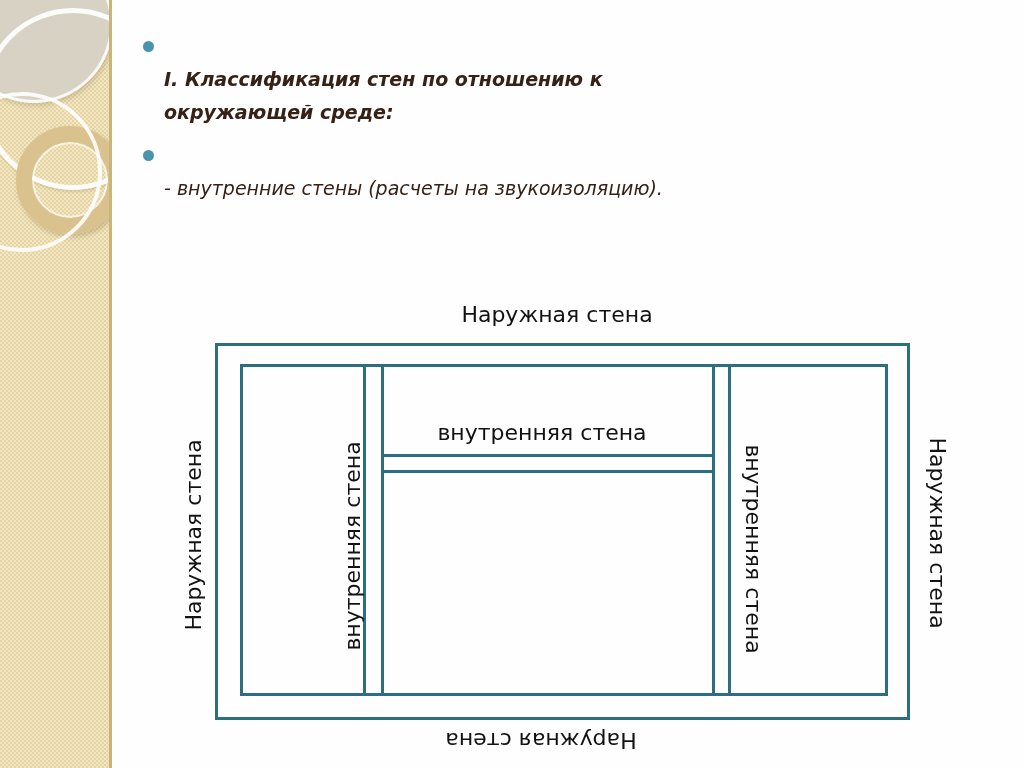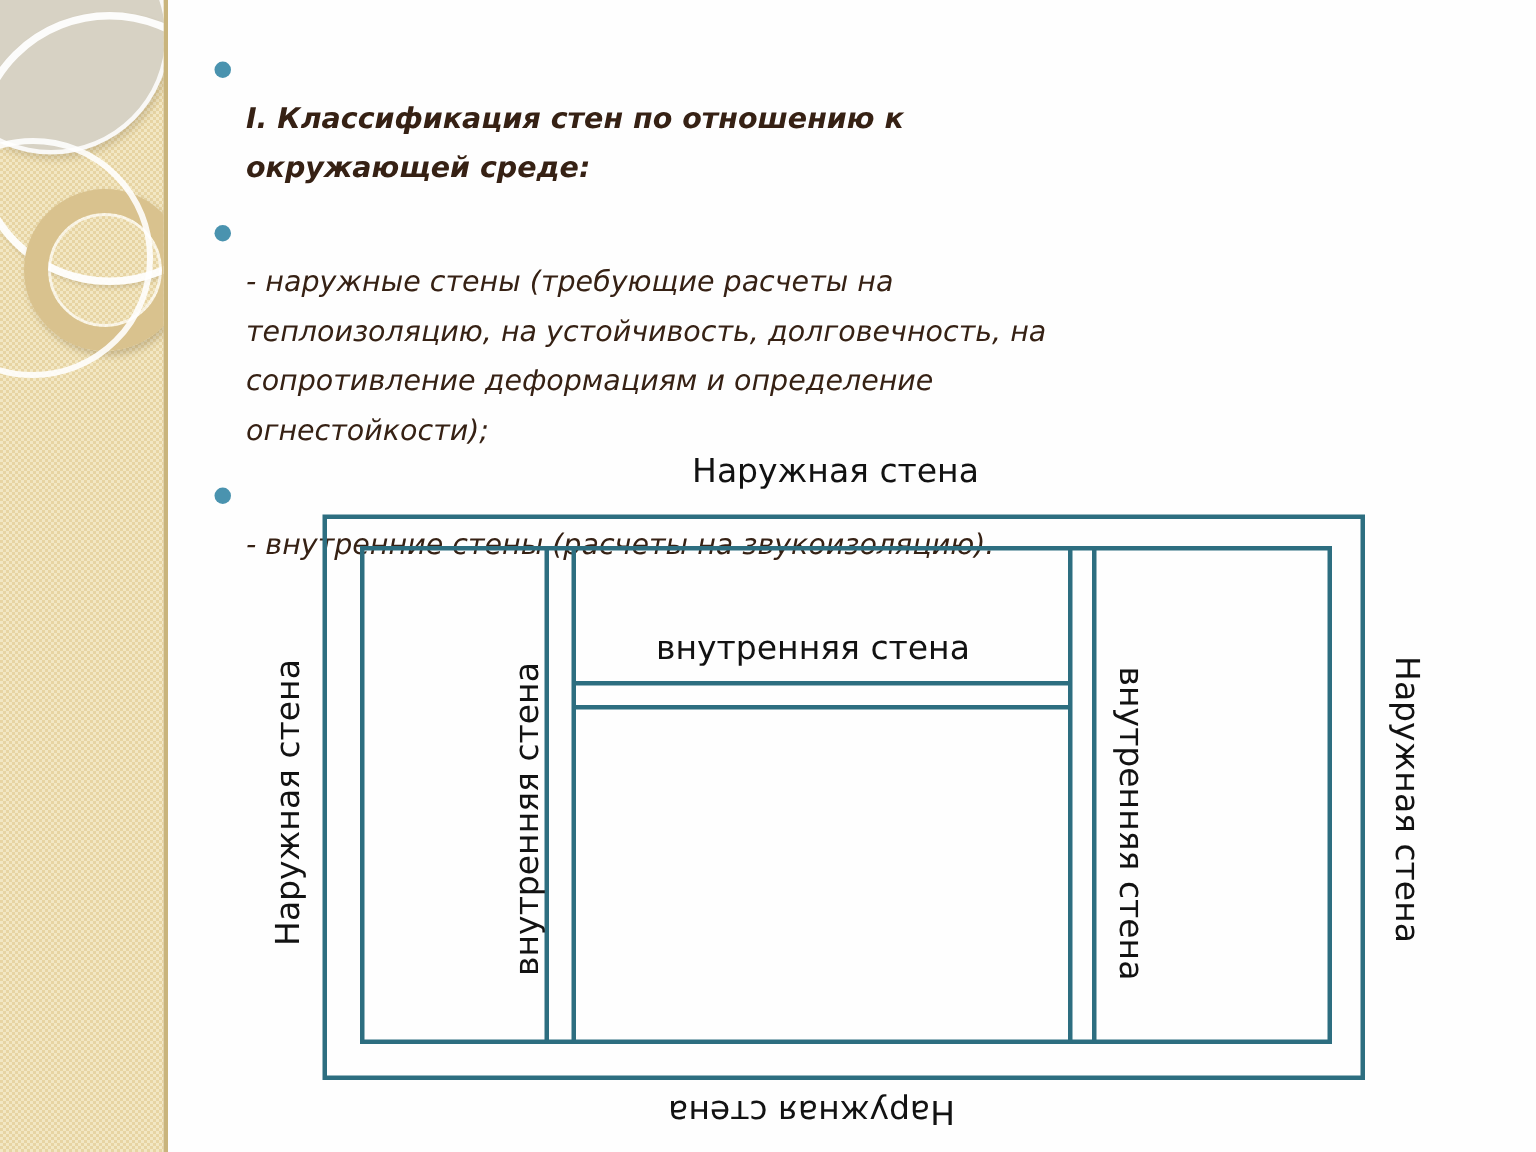--- a/index.html
+++ b/index.html
@@ -83,26 +83,20 @@
   <div class="circ ring2"></div>
 </div>
 
 <div class="content">
   <ul class="bullets">
     <li class="bold">
       <span class="marker"></span><span>I. Классификация стен по отношению к
 окружающей среде:</span>
     </li>
     <li>
-      <span class="marker"></span><span>- наружные стены (требующие расчеты на
-теплоизоляцию, на устойчивость, долговечность, на
-сопротивление деформациям и определение
-огнестойкости);</span>
-    </li>
-    <li>
       <span class="marker"></span><span>- внутренние стены (расчеты на звукоизоляцию).</span>
     </li>
   </ul>
 </div>
 
 <div class="diagram">
   <div class="dlbl lbl-top">Наружная стена</div>
 
   <div class="rect outer-rect"></div>
   <div class="rect inner-rect"></div>

